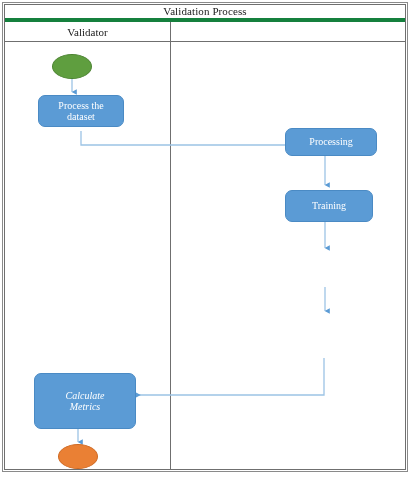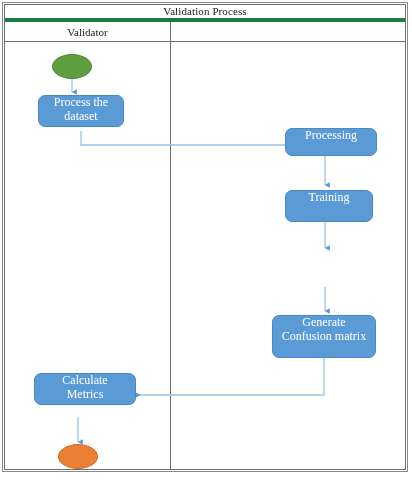--- a/index.html
+++ b/index.html
@@ -105,25 +105,25 @@
     height: 480px;
     pointer-events: none;
   }
   .canvas svg { display: block; }
 
   
   .node {
     position: absolute;
     box-sizing: border-box;
     display: flex;
-    align-items: flex-start;
+    align-items: center;
     justify-content: center;
     text-align: center;
     color: #ffffff;
-    font-size: 12px;
+    font-size: 10px;
     line-height: 1.15;
     font-family: "Liberation Serif", "DejaVu Serif", serif;
   }
 
   .node.ellipse {
     border-radius: 50%;
   }
   .node.start-node {
     background: #5f9e3f;
     border: 1px solid #4d8433;
@@ -219,26 +219,22 @@
 
   <div class="node activity" style="left:285px; top:128px; width:92px; height:28px;">
     <span class="node-label">Processing</span>
   </div>
 
   <div class="node activity" style="left:285px; top:190px; width:88px; height:32px;">
     <span class="node-label">Training</span>
   </div>
 
 
-  <div class="node activity" style="left:272px; top:315px; width:104px; height:43px;">
-    <span class="node-label">Generate
-Confusion matrix</span>
-  </div>
-
-  <div class="node activity" style="left:34px; top:373px; width:102px; height:32px;">
+
+  <div class="node activity" style="left:34px; top:373px; width:102px; height:56px;font-style:italic;">
     <span class="node-label">Calculate
 Metrics</span>
   </div>
 
   <div class="node ellipse end-node" style="left:58px; top:444px; width:40px; height:25px;">
     <span class="node-label"></span>
   </div>
 
 </div>
 

